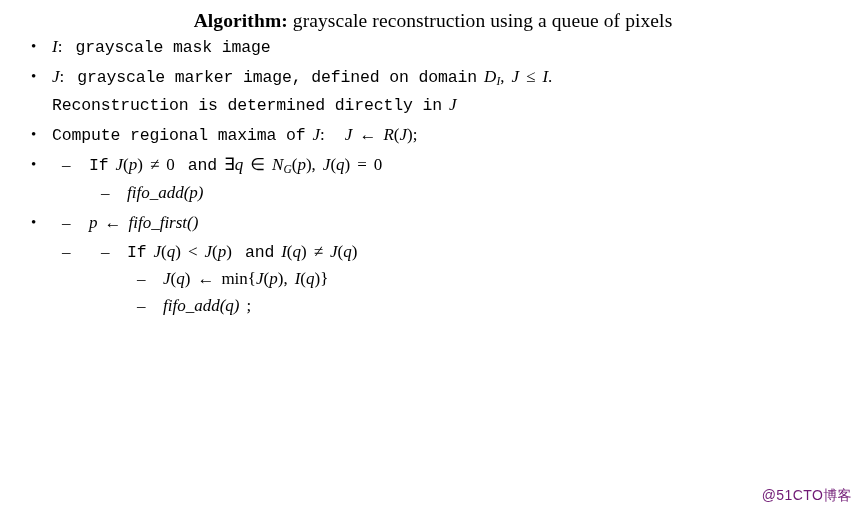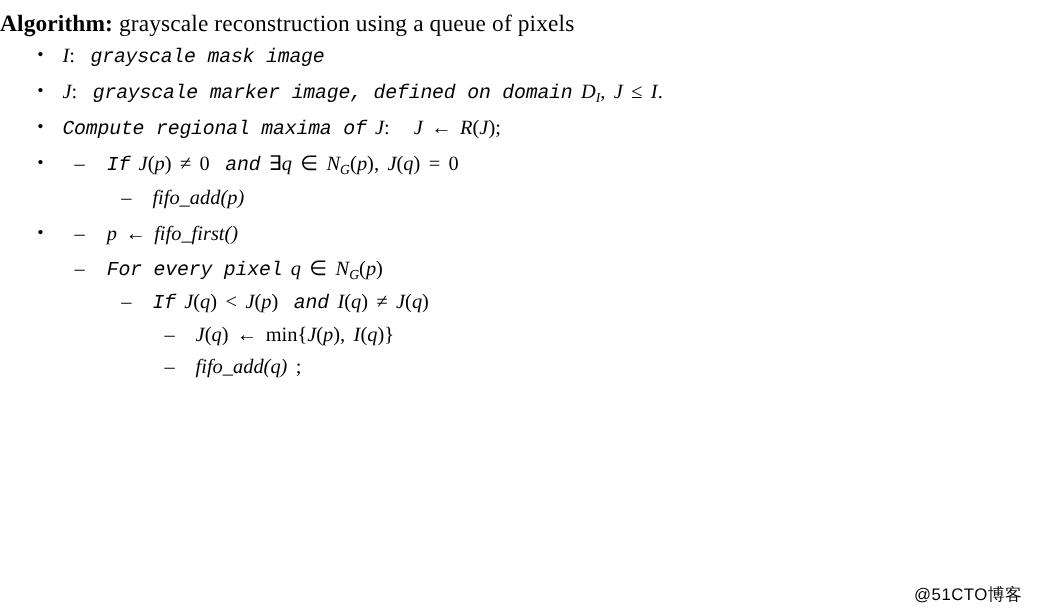--- a/index.html
+++ b/index.html
@@ -12,36 +12,36 @@
     height: 513px;
     position: relative;
     overflow: hidden;
     font-family: "Liberation Serif", serif;
     color: #000000;
     -webkit-font-smoothing: antialiased;
   }
 
   
   .title {
+    text-align: center;
     font-family: "Liberation Serif", serif;
     font-size: 19.5px;
     padding-top: 10px;
     letter-spacing: .1px;
     white-space: nowrap;
   }
   .title .kw {
     font-weight: bold;
   }
 
   
   .mono {
     font-family: "Liberation Mono", monospace;
     font-size: 16.5px;
     letter-spacing: -0.15px;
-    font-style: italic;
   }
   .math {
     font-family: "Liberation Serif", serif;
     font-style: italic;
     font-size: 17px;
   }
   .op {
     font-family: "Liberation Serif", serif;
     font-style: normal;
     font-size: 17px;
@@ -129,21 +129,21 @@
   .gap-m { display: inline-block; width: 13px; }
   .gap-l { display: inline-block; width: 20px; }
 
   
   .watermark {
     position: absolute;
     right: 14px;
     bottom: 8px;
     font-family: "Liberation Sans", sans-serif;
     font-size: 14px;
-    color: #000000;
+    color: #701a75;
     letter-spacing: .4px;
     user-select: none;
   }
 </style>
 </head>
 <body>
 
 <div class="title">
   <span class="kw">Algorithm:</span>
   <span>grayscale reconstruction using a queue of pixels</span>
@@ -157,20 +157,23 @@
       <div class="line">
         <span class="math">I</span><span class="op">:</span><span class="gap-m"></span><span class="mono">grayscale mask image</span>
       </div>
     </div>
 
     <div class="item">
       <span class="bullet">•</span>
       <div class="line">
         <span class="math">J</span><span class="op">:</span><span class="gap-m"></span><span class="mono">grayscale marker image, defined on domain</span><span class="gap-s"></span><span class="math">D</span><sub class="sb">I</sub><span class="op">,</span><span class="gap-s"></span><span class="math">J</span><span class="gap-s"></span><span class="op">≤</span><span class="gap-s"></span><span class="math">I</span><span class="op">.</span>
       </div>
+      <div class="line indent-cont">
+        <span class="mono">Reconstruction is determined directly in</span><span class="gap-s"></span><span class="math">J</span>
+      </div>
     </div>
 
     <div class="item">
       <span class="bullet">•</span>
       <div class="line">
         <span class="mono">Compute regional maxima of</span><span class="gap-s"></span><span class="math">J</span><span class="op">:</span><span class="gap-l"></span><span class="math">J</span><span class="gap-s"></span><span class="op">←</span><span class="gap-s"></span><span class="math">R</span><span class="op">(</span><span class="math">J</span><span class="op">)</span><span class="op">;</span>
       </div>
     </div>
 
     <div class="item">
@@ -196,23 +199,20 @@
 
       <div class="lvl2">
         <span class="dash">–</span>
         <div class="line">
           <span class="math">p</span><span class="gap-s"></span><span class="op">←</span><span class="gap-s"></span><span class="math">fifo_first</span><span class="math">()</span>
         </div>
       </div>
 
       <div class="lvl2">
         <span class="dash">–</span>
-        <div class="line">
-          <span class="mono">For every pixel</span><span class="gap-s"></span><span class="math">q</span><span class="gap-s"></span><span class="op">∈</span><span class="gap-s"></span><span class="math">N</span><sub class="sb">G</sub><span class="op">(</span><span class="math"></span><span class="math">p</span><span class="op">)</span>
-        </div>
 
         <div class="lvl3">
           <span class="dash">–</span>
           <div class="line indent-cont">
             <span class="mono">If</span><span class="gap-s"></span><span class="math">J</span><span class="op">(</span><span class="math">q</span><span class="op">)</span><span class="gap-s"></span><span class="op">&lt;</span><span class="gap-s"></span><span class="math">J</span><span class="op">(</span><span class="math">p</span><span class="op">)</span><span class="gap-m"></span><span class="mono">and</span><span class="gap-s"></span><span class="math">I</span><span class="op">(</span><span class="math">q</span><span class="op">)</span><span class="gap-s"></span><span class="op">≠</span><span class="gap-s"></span><span class="math">J</span><span class="op">(</span><span class="math">q</span><span class="op">)</span>
           </div>
 
           <div class="lvl4">
             <span class="dash">–</span>
             <div class="line">

